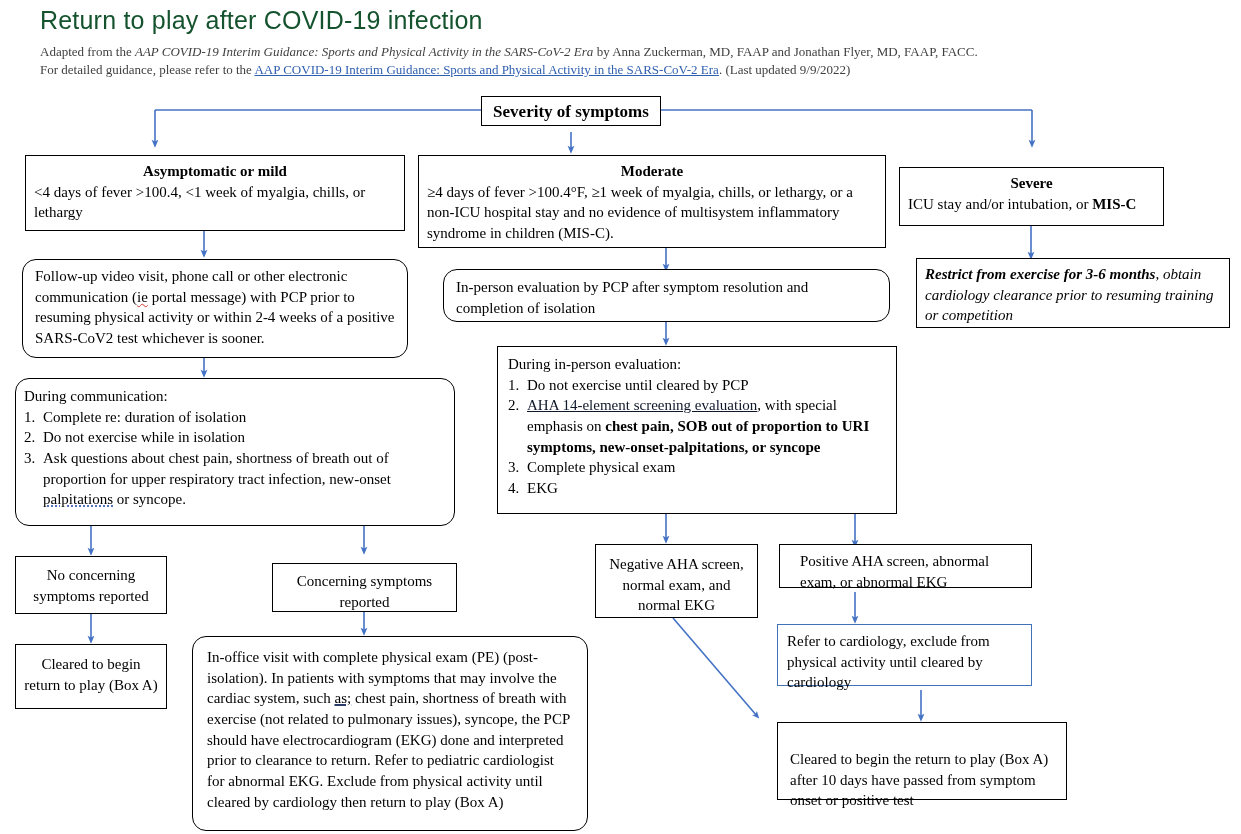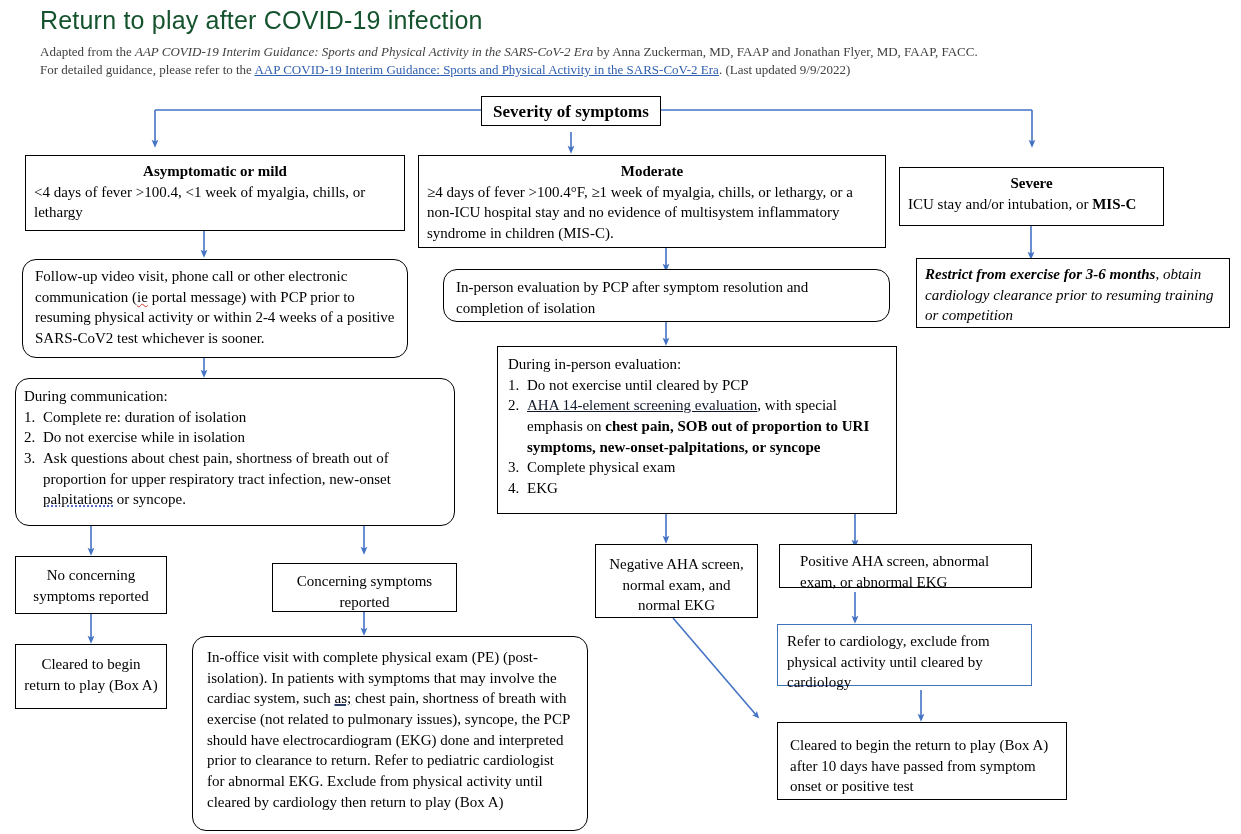--- a/index.html
+++ b/index.html
@@ -196,17 +196,17 @@
   </div>
 
   <div class="node" style="left:779px;top:544px;width:253px;height:44px;padding:6px 20px;">
     <span>Positive AHA screen, abnormal exam, or abnormal EKG</span>
   </div>
 
   <div class="node blue" style="left:777px;top:624px;width:255px;height:62px;padding:6px 9px;">
     <span>Refer to cardiology, exclude from physical activity until cleared by cardiology</span>
   </div>
 
-  <div class="node" style="left:777px;top:722px;width:290px;height:78px;padding:12px 12px;">
+  <div class="node" style="left:777px;top:722px;width:290px;height:78px;padding:26px 12px;">
     <span>Cleared to begin the return to play (Box A) after 10 days have passed from symptom onset or positive test</span>
   </div>
 
 </div>
 
 </body></html>

